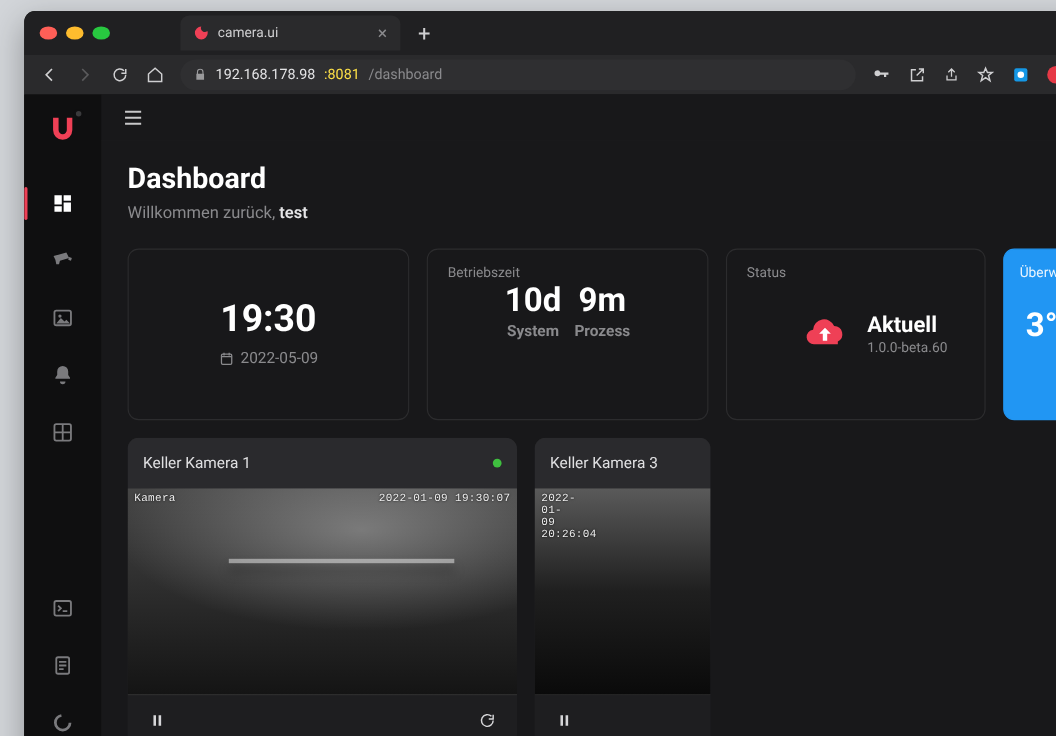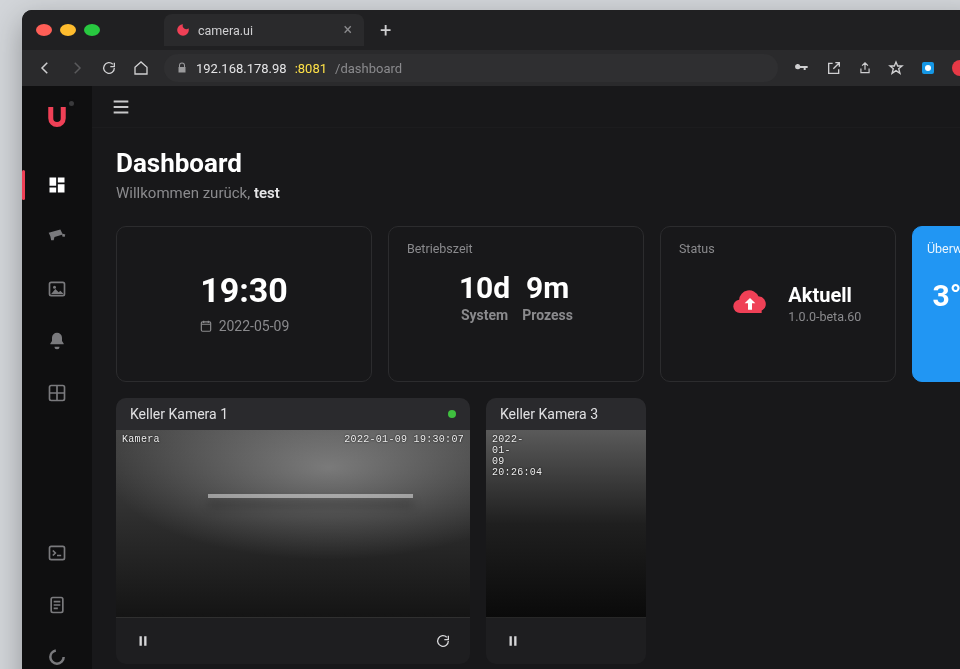--- a/index.html
+++ b/index.html
@@ -94,40 +94,40 @@
   .cards { display:flex; gap:16px; margin-top:24px; }
   .card {
     background: transparent; border:1px solid var(--border); border-radius:10px;
     padding:14px 18px 22px 18px; height:156px; min-width:0;
   }
   .card.clock { width:258px; display:flex; flex-direction:column; align-items:center; justify-content:center; }
   .clock-time { font-size:34px; font-weight:700; margin-top:4px;}
   .clock-date { margin-top:8px; color:var(--text-2); font-size:14px; display:flex; gap:6px; align-items:center;}
   .card.uptime { width:258px; }
   .card .label { color:var(--text-2); font-size:12.5px; }
-  .uptime-body { display:flex; gap:12px; justify-content:center; margin-top:14px;}
+  .uptime-body { display:flex; gap:12px; justify-content:center; }
   .uptime-col { text-align:center; }
   .uptime-col .val { font-size:30px; font-weight:700; }
   .uptime-col .sub { color:var(--text-2); font-size:14px; margin-top:2px;font-weight:bold;}
   .card.status { width:238px; display:flex; flex-direction:row; }
   .status-body { flex:1; display:flex; align-items:center; gap:18px; margin-top:6px; justify-content:center;}
   .cloud { color:var(--accent); }
   .status-text .title { font-size:20px; font-weight:700; }
   .status-text .ver { color:var(--text-2); font-size:12.5px; margin-top:2px;}
   .card.weather {
     background: var(--blue); border-color:var(--blue); color:#fff; border-radius:10px;
     min-width:70px; padding:14px 14px;
   }
   .weather .label { color:rgba(255,255,255,.9); font-size:12.5px;}
   .weather .temp { font-size:30px; font-weight:700; margin-top:22px; text-align:center;}
 
   .cams { display:flex; gap:16px; margin-top:16px; }
   .cam { width:354px; background:var(--bg-2); border-radius:10px; overflow:hidden; display:flex; flex-direction:column;}
   .cam:last-child { width:160px; }
-  .cam-hdr { height:32px; background:var(--bg-cam-hdr); display:flex; align-items:center; padding:0 14px; font-size:14px; color:#e0e0e2;}
+  .cam-hdr { height:46px; background:var(--bg-cam-hdr); display:flex; align-items:center; padding:0 14px; font-size:14px; color:#e0e0e2;}
   .live-dot { width:8px;height:8px;border-radius:50%; background:var(--green); margin-left:auto;}
   .feed {
     position:relative; height:188px;
     background:
       radial-gradient(ellipse 90% 70% at 60% 20%, rgba(255,255,255,.32), rgba(255,255,255,0) 70%),
       linear-gradient(180deg, #454545 0%, #2a2a2a 55%, #141414 100%);
   }
   .feed.bright {
     background:
       radial-gradient(ellipse 80% 60% at 50% 30%, rgba(255,255,255,.15), rgba(255,255,255,0) 70%),

